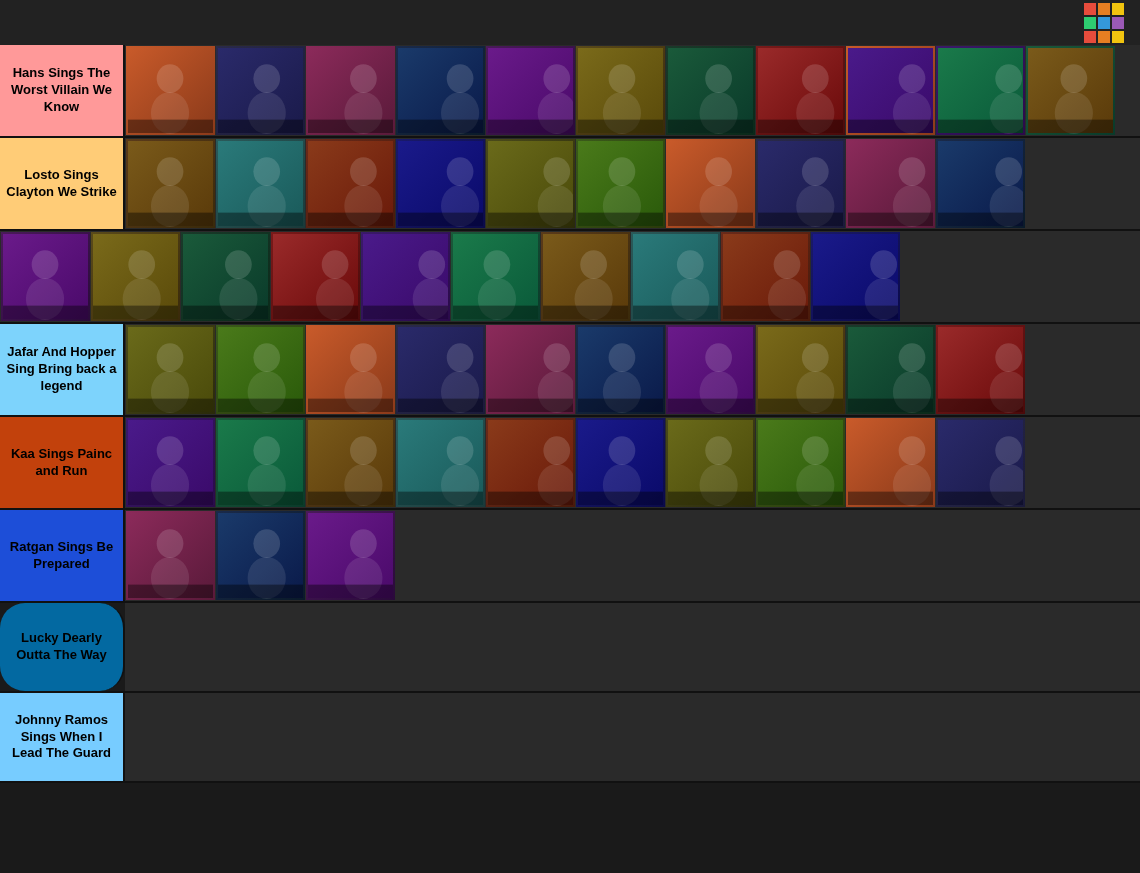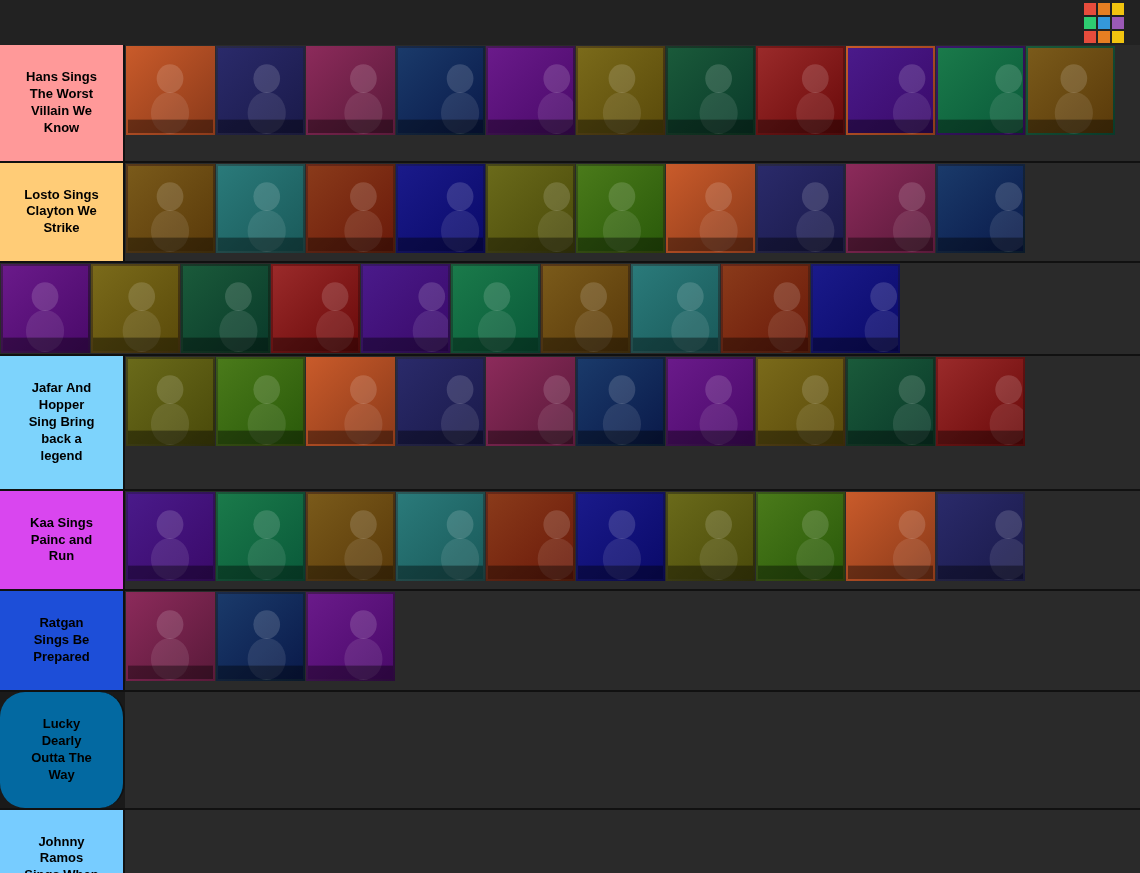--- a/index.html
+++ b/index.html
@@ -26,21 +26,21 @@
 
     .tier-label {
       width: 125px;
       min-width: 125px;
       display: flex;
       align-items: center;
       justify-content: center;
       text-align: center;
       font-weight: bold;
       font-size: 13px;
-      padding: 24px;
+      padding: 4px;
       color: #000;
       border-right: 2px solid #111;
       line-height: 1.3;
     }
 
     .tier-content {
       display: flex;
       flex-direction: row;
       flex-wrap: wrap;
       flex: 1;
@@ -87,21 +87,21 @@
     .card-c13 { background: linear-gradient(135deg, #6a2a1a, #4a1a0a); }
     .card-c14 { background: linear-gradient(135deg, #1a1a6a, #0a0a4a); }
     .card-c15 { background: linear-gradient(135deg, #4a4a1a, #2a2a0a); }
     .card-c16 { background: linear-gradient(135deg, #3a5a1a, #2a3a0a); }
 
     
     .row-pink { background-color: #ff9999; }
     .row-orange { background-color: #ffcc77; }
     .row-yellow { background-color: #ffff77; }
     .row-yellow2 { background-color: #7dd3fc; }
-    .row-green { background-color: #d946ef; }
+    .row-green { background-color: #c2410c; }
     .row-cyan { background-color: #1d4ed8; }
     .row-cyan2 { background-color: #0369a1; border-radius: 25px; }
     .row-blue { background-color: #77ccff; }
 
     
     .header-bar {
       display: flex;
       justify-content: flex-end;
       background: #222;
       padding: 4px 8px;

